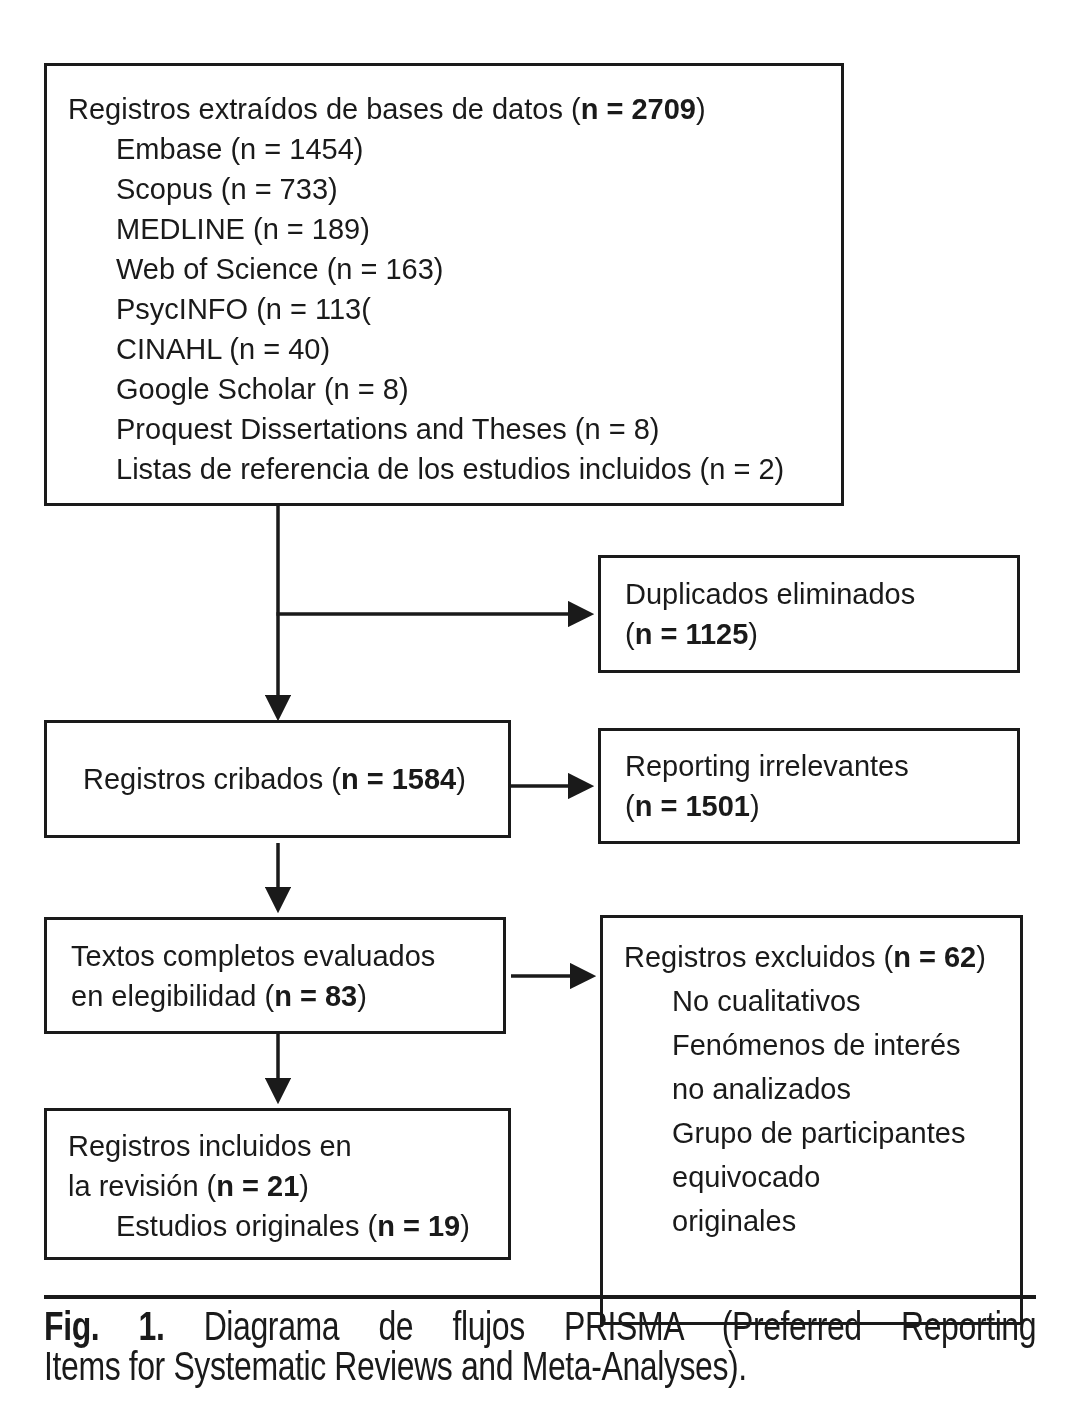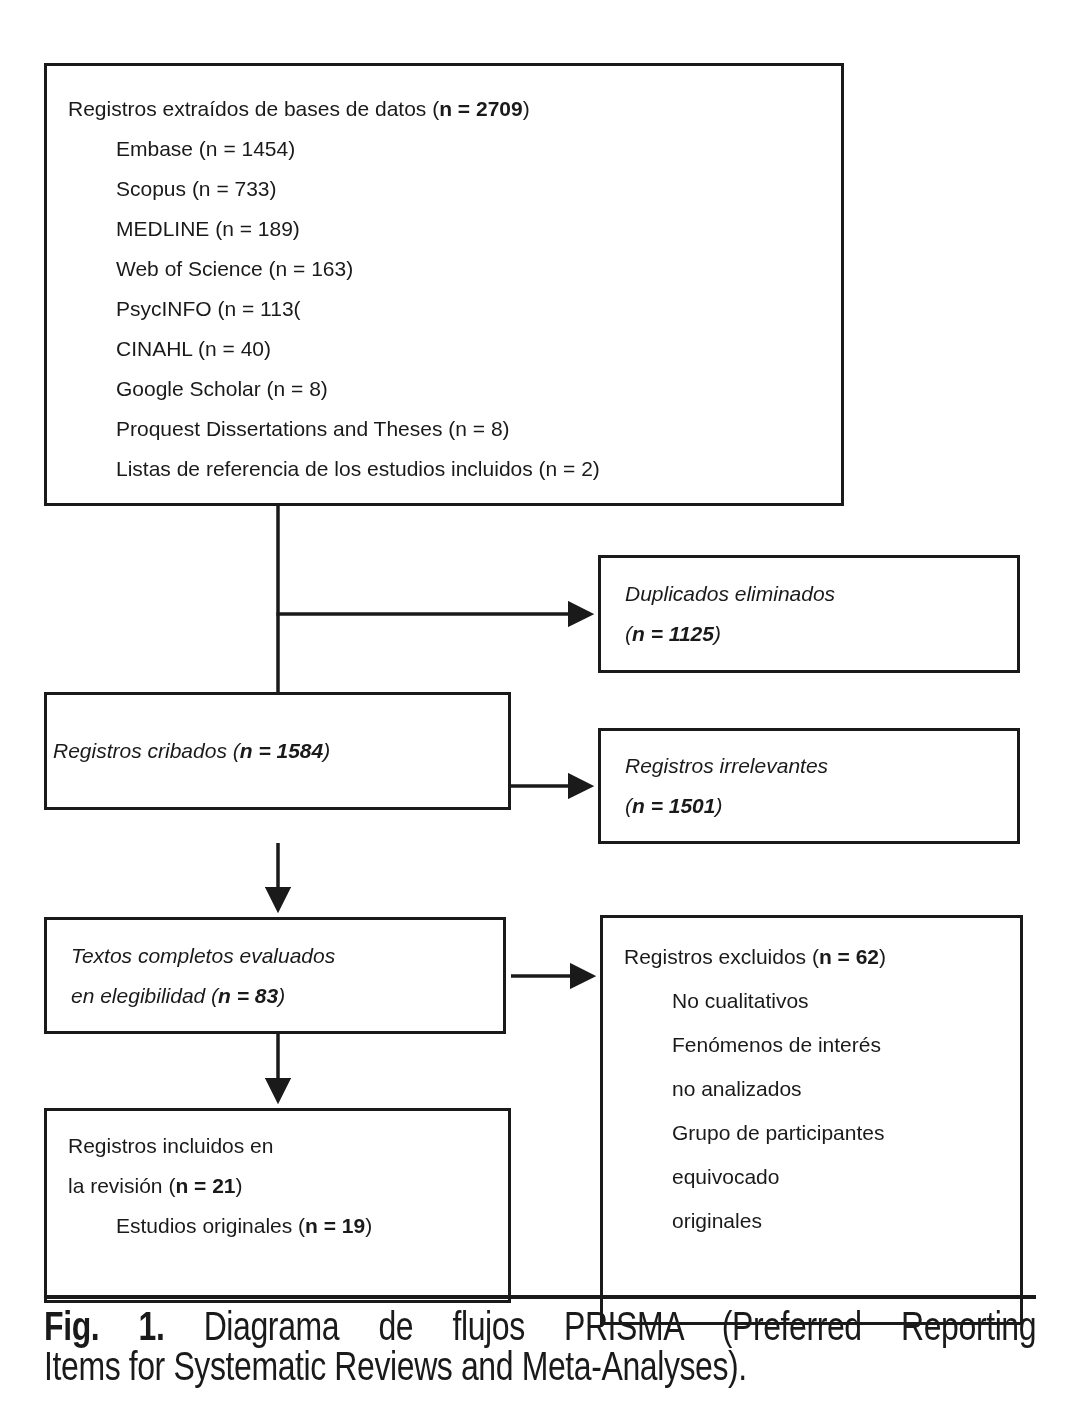--- a/index.html
+++ b/index.html
@@ -8,33 +8,33 @@
     position:relative; width:1079px; height:1403px;
     background:var(--paper,#fff);
     font-family:"Liberation Sans", sans-serif;
     color:var(--ink,#1a1a1a);
     overflow:hidden;
   }
   .box {
     position:absolute; box-sizing:border-box;
     border:3px solid var(--ink,#1a1a1a);
     background:var(--paper,#fff);
-    font-size:21px; line-height:40px;
+    font-size:29px; line-height:40px;
   }
   .box b { font-weight:700; }
-  .vcenter { display:flex; flex-direction:column; justify-content:center;font-style:italic; }
+  .vcenter { display:flex; flex-direction:column; justify-content:center; }
   .indent { padding-left:48px; }
 
   #box-sources   { left:44px;  top:63px;   width:800px; height:443px; padding:23px 8px 0 21px; }
   #box-duplicates{ left:598px; top:555px;  width:422px; height:118px; padding-left:24px; }
-  #box-screened  { left:44px;  top:692px;  width:467px; height:118px; padding-left:6px; }
+  #box-screened  { left:44px;  top:720px;  width:467px; height:118px; padding-left:36px; }
   #box-irrelevant{ left:598px; top:728px;  width:422px; height:116px; padding-left:24px; }
   #box-fulltext  { left:44px;  top:917px;  width:462px; height:117px; padding-left:24px; }
   #box-excluded  { left:600px; top:915px;  width:423px; height:410px; padding:17px 8px 4px 21px; line-height:44px; }
-  #box-included  { left:44px;  top:1108px; width:467px; height:195px; padding:15px 8px 0 21px; }
+  #box-included  { left:44px;  top:1108px; width:467px; height:152px; padding:15px 8px 0 21px; }
 
   #connectors { position:absolute; left:0; top:0; width:1079px; height:1403px; pointer-events:none; }
   #connectors line { stroke:var(--ink,#1a1a1a); stroke-width:3.5; }
 
   #caption-rule {
     position:absolute; left:44px; top:1295px; width:992px; height:4px;
     background:var(--ink,#1a1a1a);
   }
   #figure-caption {
     position:absolute; left:44px; top:1306px; width:992px;
@@ -81,21 +81,21 @@
   <div class="box vcenter" id="box-duplicates">
     <div>Duplicados eliminados</div>
     <div><span>(</span><b>n = 1125</b><span>)</span></div>
   </div>
 
   <div class="box vcenter" id="box-screened">
     <div><span>Registros cribados (</span><b>n = 1584</b><span>)</span></div>
   </div>
 
   <div class="box vcenter" id="box-irrelevant">
-    <div>Registros irrelevantes</div>
+    <div>Reporting irrelevantes</div>
     <div><span>(</span><b>n = 1501</b><span>)</span></div>
   </div>
 
   <div class="box vcenter" id="box-fulltext">
     <div>Textos completos evaluados</div>
     <div><span>en elegibilidad (</span><b>n = 83</b><span>)</span></div>
   </div>
 
   <div class="box" id="box-excluded">
     <div><span>Registros excluidos (</span><b>n = 62</b><span>)</span></div>

